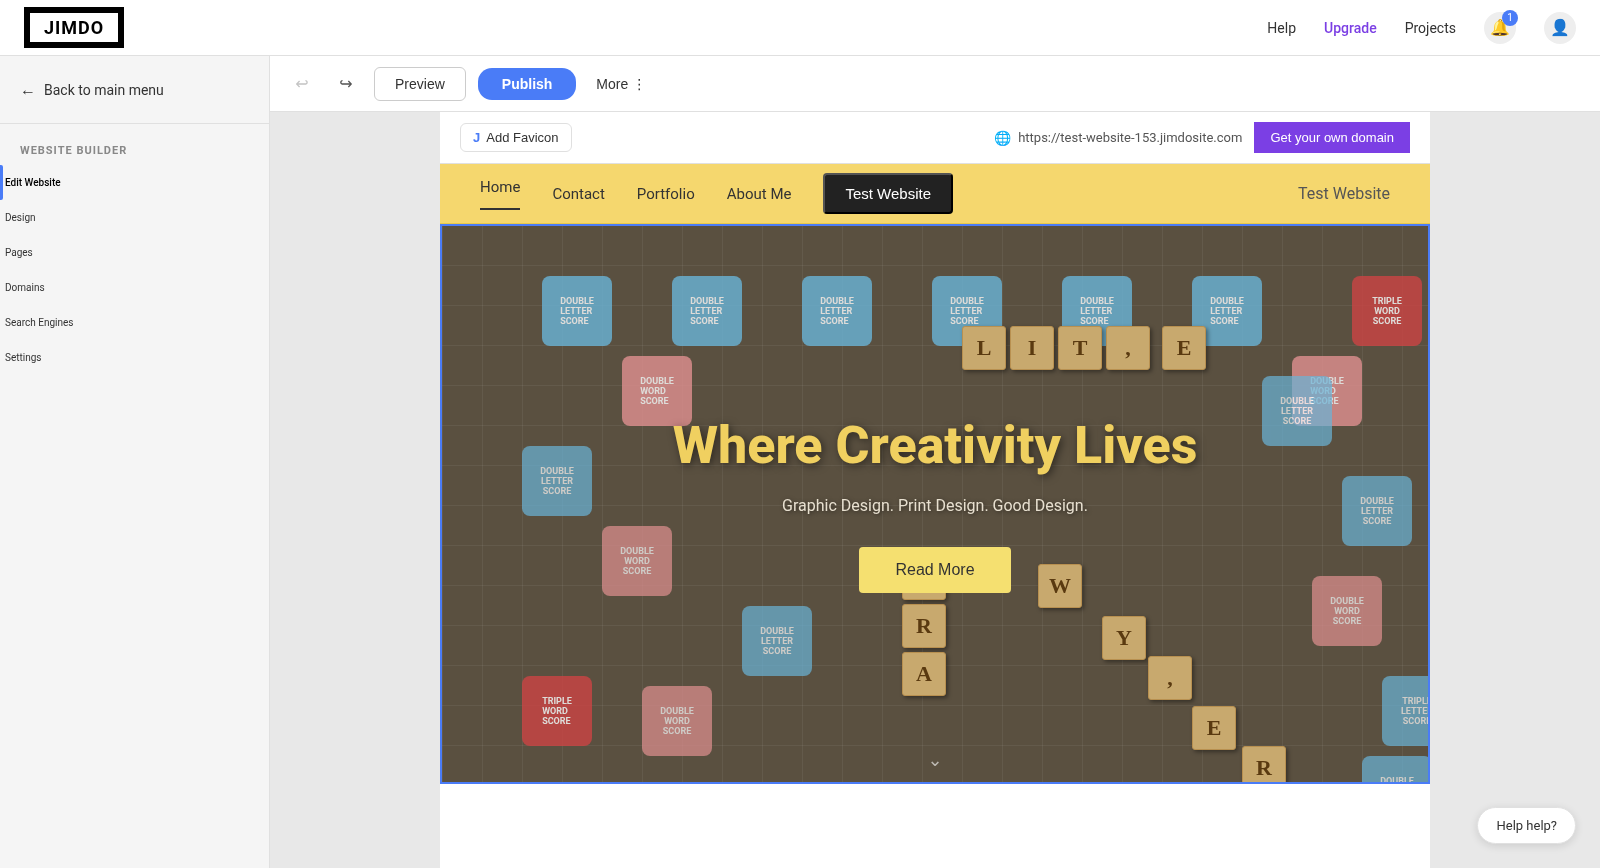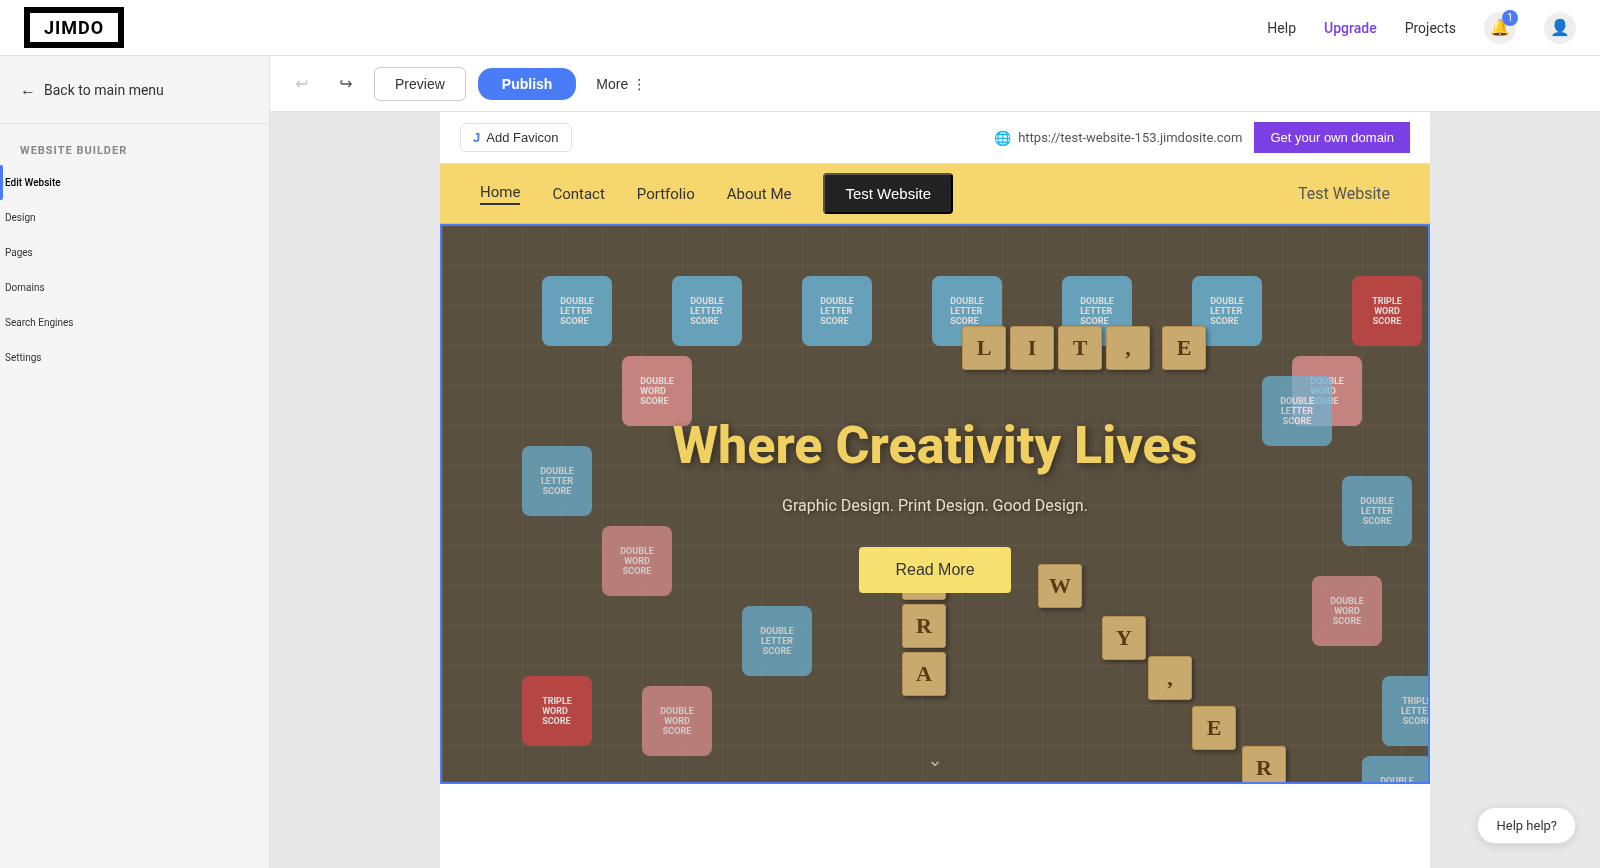--- a/index.html
+++ b/index.html
@@ -104,21 +104,21 @@
     }
 
     
     .site-nav {
       display: flex; align-items: center; justify-content: space-between;
       padding: 0 40px; background: #f5d76e; border-bottom: 1px solid #e8c84a;
       height: 60px;
     }
     .site-nav-links { display: flex; align-items: center; gap: 32px; }
     .site-nav-link { font-size: 15px; color: #333; cursor: pointer; text-decoration: none; }
-    .site-nav-link.active { border-bottom: 2px solid #333; padding-bottom: 2px; }
+    .site-nav-link.active { border-bottom: 2px solid #333; padding-bottom: 12px; }
     .site-nav-cta {
       padding: 10px 20px; background: #222; color: #fff; border-radius: 4px;
       font-size: 15px; cursor: pointer; font-weight: 500;
     }
     .site-nav-title { font-size: 16px; color: #555; font-weight: 400; }
 
     
     .hero-section {
       position: relative; min-height: 560px; overflow: hidden;
       display: flex; align-items: center; justify-content: center;

